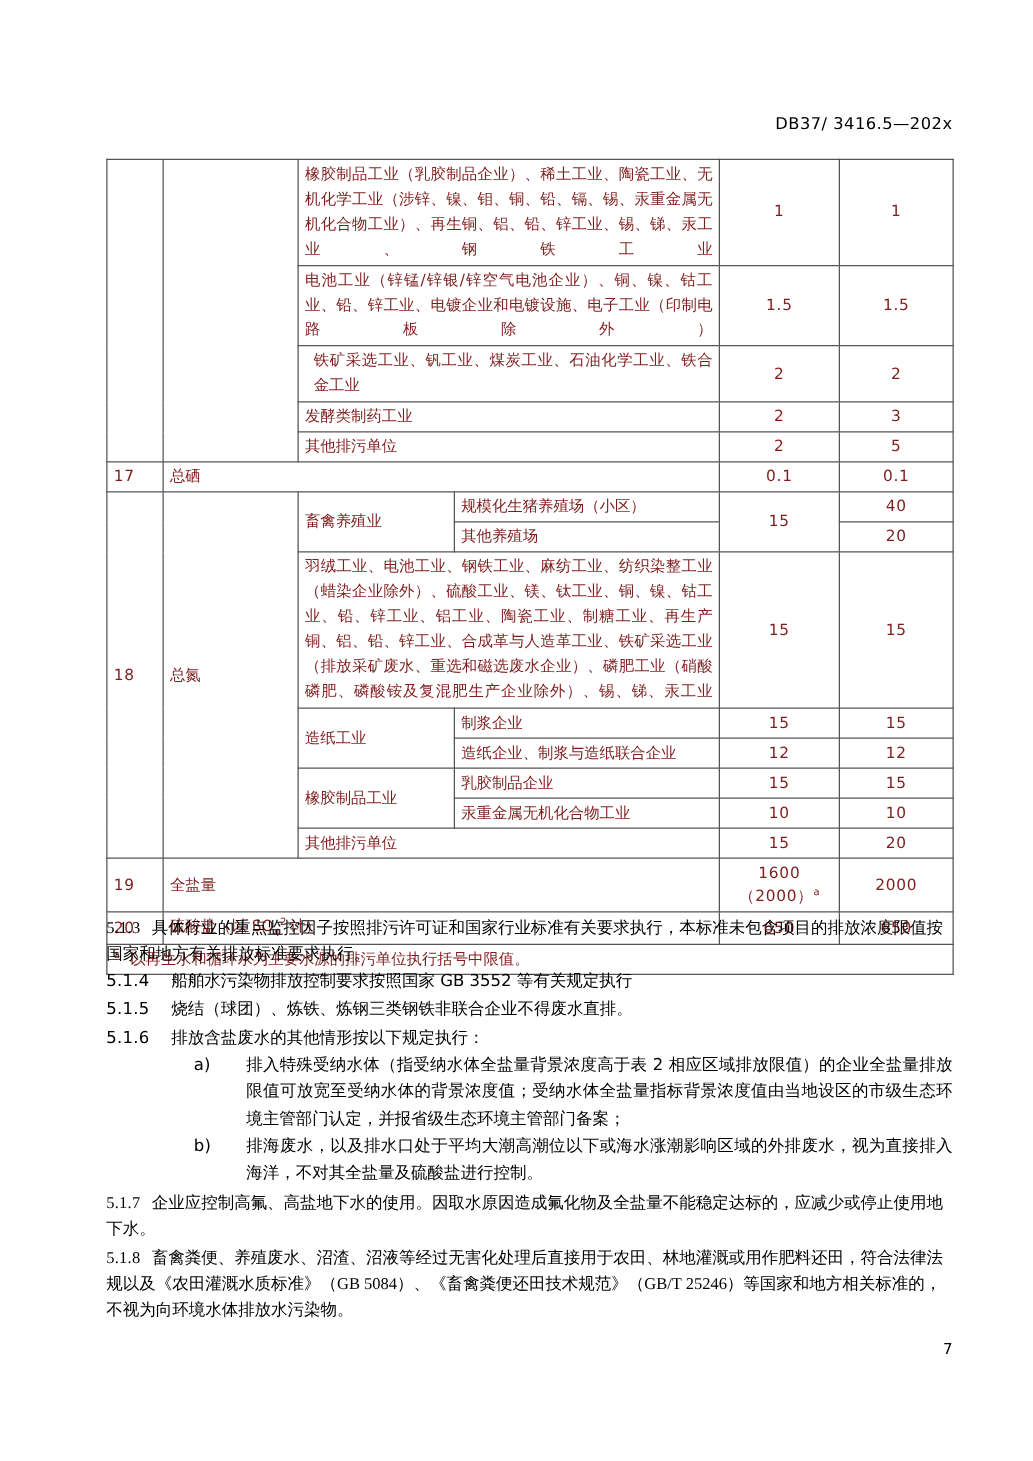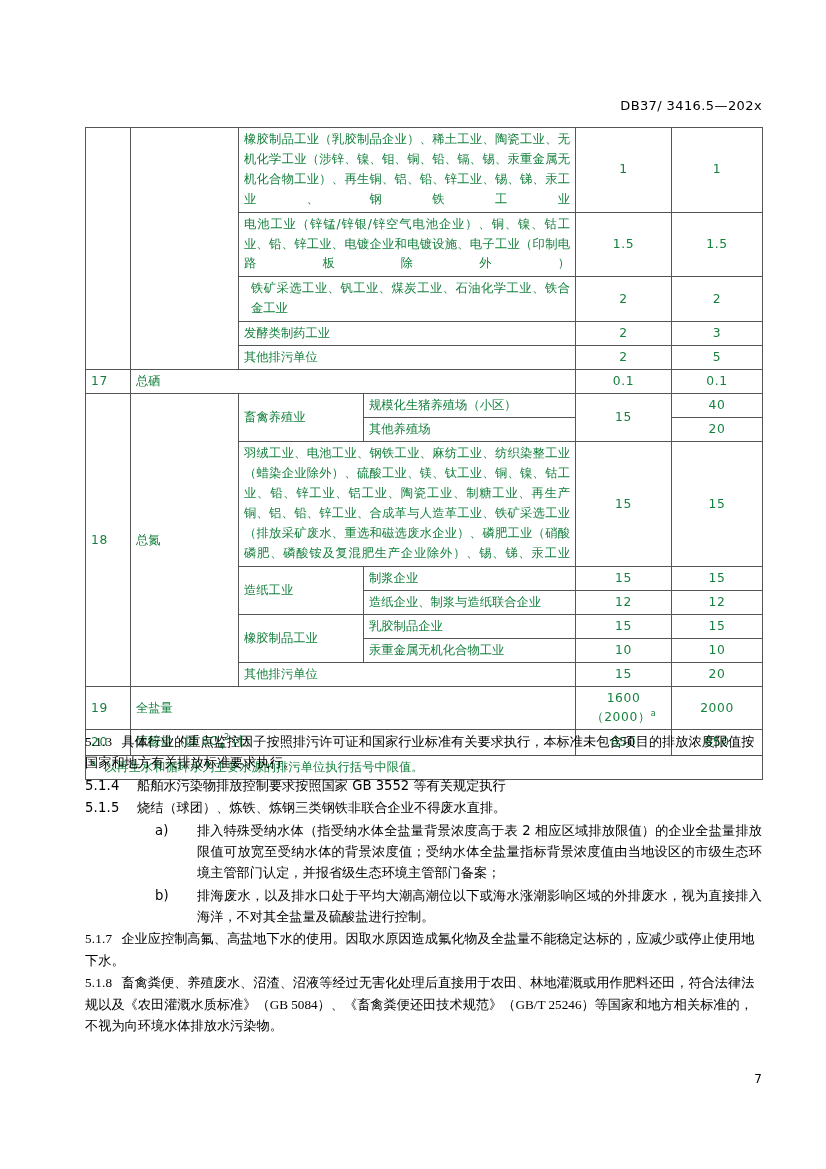--- a/index.html
+++ b/index.html
@@ -17,21 +17,21 @@
     height: 1169px;
     margin: 0 auto;
     background: #ffffff;
     overflow: hidden;
     box-sizing: border-box;
   }
 
   
   .header {
     position: absolute;
-    top: 98px;
+    top: 92px;
     left: 85px;
     width: 677px;
     text-align: right;
     font-family: "DejaVu Sans", "Liberation Sans", sans-serif;
     font-size: 13px;
     letter-spacing: 0.4px;
     color: #000;
   }
 
   
@@ -41,21 +41,21 @@
     left: 85px;
     width: 677px;
   }
   table.spec {
     border-collapse: collapse;
     width: 677px;
     table-layout: fixed;
     font-family: "DejaVu Sans", "Liberation Sans", sans-serif;
     font-size: 12.3px;
     line-height: 1.55;
-    color: #15803d;
+    color: #7f1d1d;
   }
   table.spec td {
     border: 1px solid #555;
     padding: 2px 5px;
     vertical-align: middle;
     box-sizing: border-box;
   }
   .c-idx   { width: 45px;  }
   .c-poll  { width: 108px; text-align: left; padding-left: 7px; }
   .c-ind   { width: 125px; text-align: left; padding-left: 7px; }
@@ -311,20 +311,24 @@
     <div class="clause">
       <span class="num">5.1.4</span>
       <span class="txt">船舶水污染物排放控制要求按照国家 GB 3552 等有关规定执行</span>
     </div>
 
     <div class="clause">
       <span class="num">5.1.5</span>
       <span class="txt">烧结（球团）、炼铁、炼钢三类钢铁非联合企业不得废水直排。</span>
     </div>
 
+    <div class="clause">
+      <span class="num">5.1.6</span>
+      <span class="txt">排放含盐废水的其他情形按以下规定执行：</span>
+    </div>
 
     <div class="sublist">
       <div class="sub-item">
         <span class="lbl">a)</span>
         <span class="body-txt">排入特殊受纳水体（指受纳水体全盐量背景浓度高于表 2 相应区域排放限值）的企业全盐量排放限值可放宽至受纳水体的背景浓度值；受纳水体全盐量指标背景浓度值由当地设区的市级生态环境主管部门认定，并报省级生态环境主管部门备案；</span>
       </div>
       <div class="sub-item">
         <span class="lbl">b)</span>
         <span class="body-txt">排海废水，以及排水口处于平均大潮高潮位以下或海水涨潮影响区域的外排废水，视为直接排入海洋，不对其全盐量及硫酸盐进行控制。</span>
       </div>

